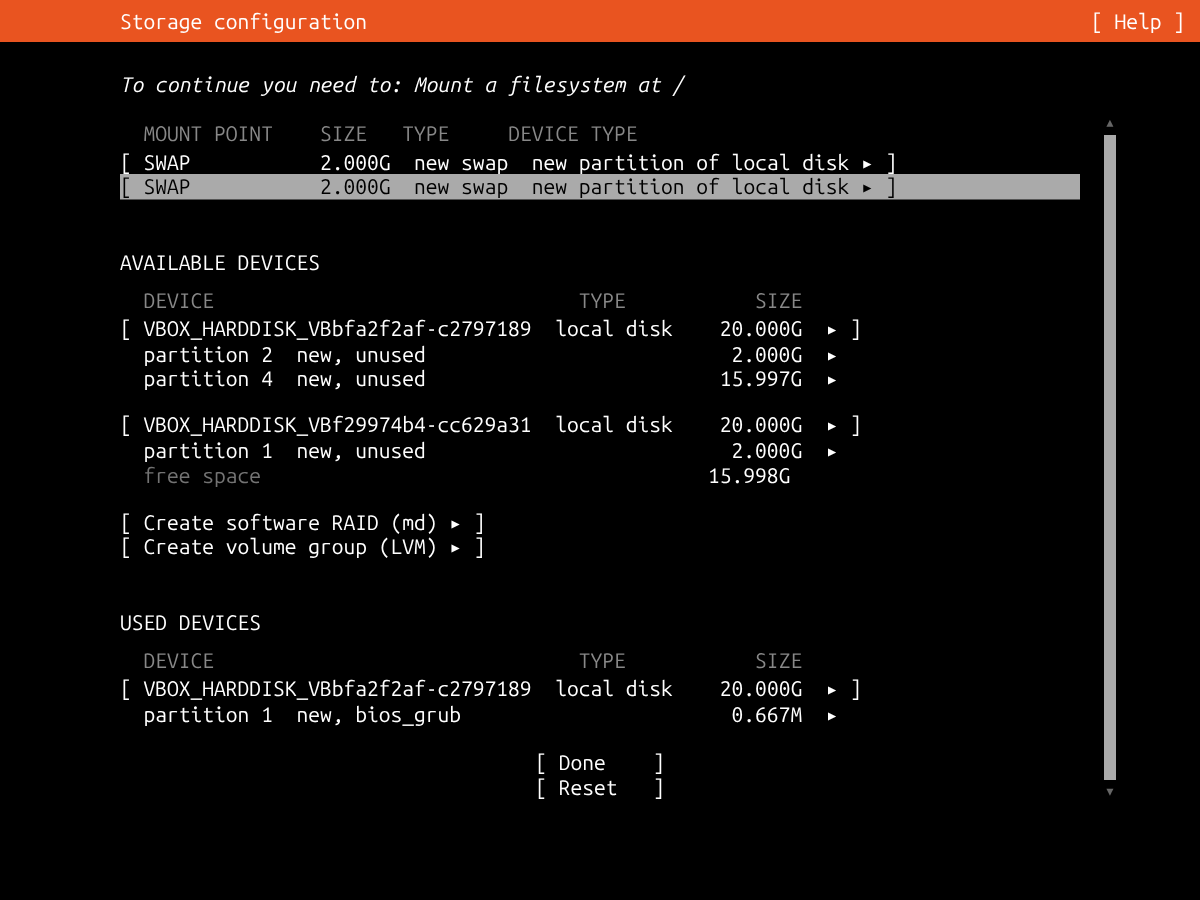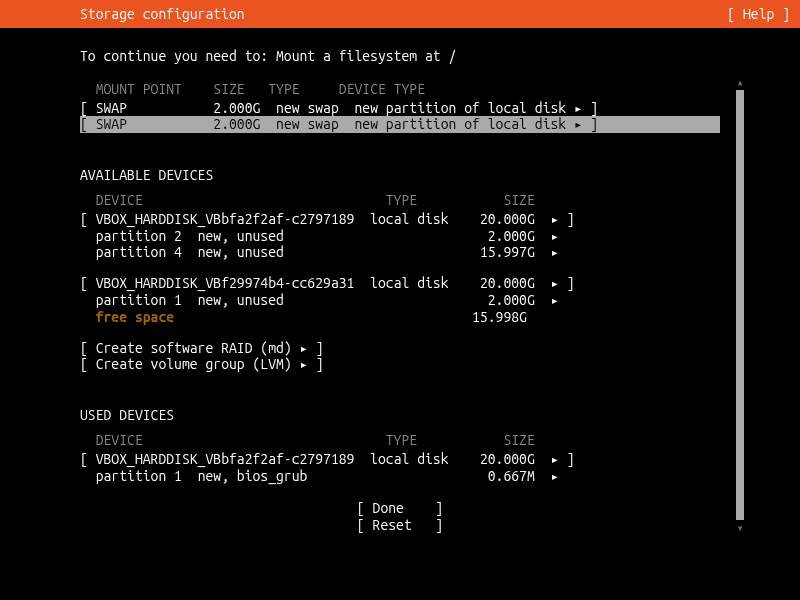--- a/index.html
+++ b/index.html
@@ -19,35 +19,35 @@
     height: 28px;
     display: flex;
     justify-content: space-between;
     align-items: center;
     padding: 0 10px 0 80px;
   }
   .content {
     padding: 12px 80px 0 80px;
     position: relative;
   }
-  .instruction { margin: 8px 0 16px 0; }
+  .instruction { margin: 8px 0 16px 0; font-style: italic; }
   .section-title { margin: 6px 0 8px 0; }
   .table-header {
     color: #888;
     margin-bottom: 2px;
   }
   .row {
     white-space: pre;
     font-family: inherit;
   }
   .row-sel {
     background: #aaa;
     color: #000;
   }
-  .dim { color: #a16207; font-weight: bold; }
+  .dim { color: #737373; }
   .arrow { color: #fff; }
   .row span { white-space: pre; }
   .scroll-track {
     position: absolute;
     right: 55px;
     top: 48px;
     width: 10px;
     height: 462px;
   }
   .scroll-up, .scroll-down {

